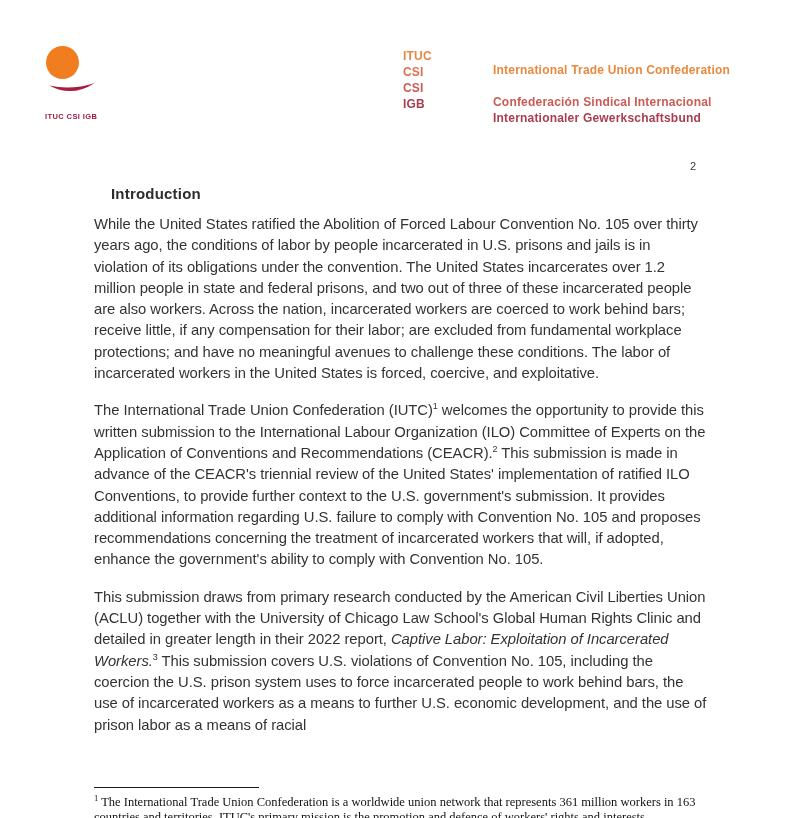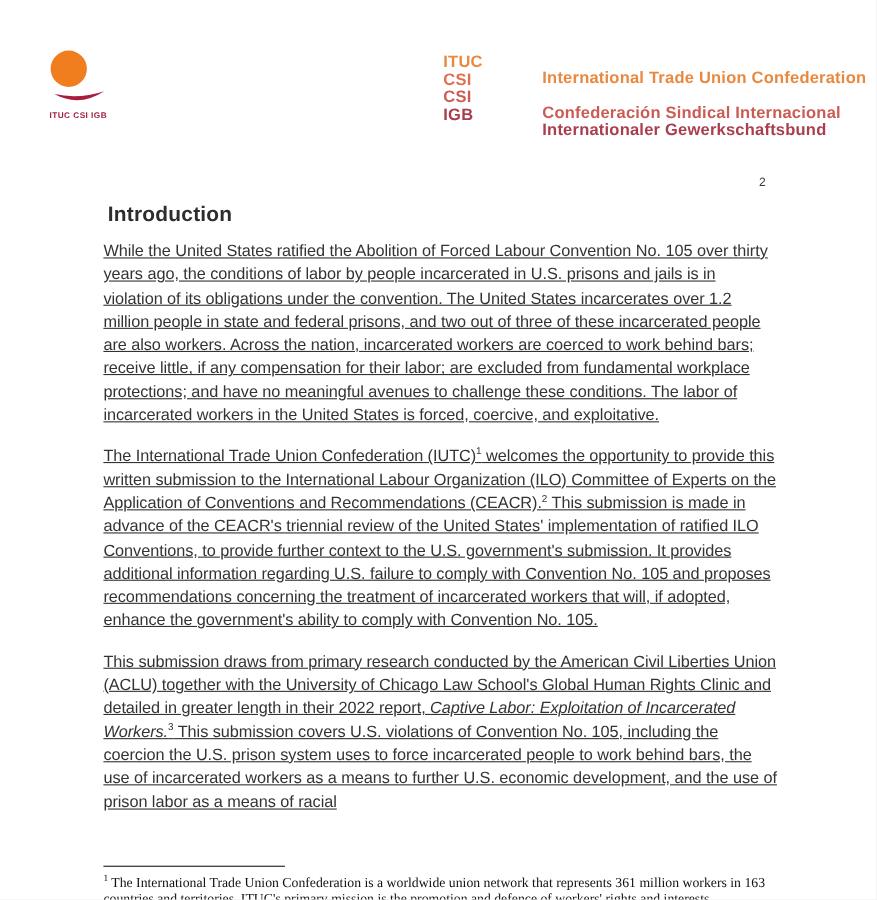--- a/index.html
+++ b/index.html
@@ -5,32 +5,32 @@
   html,body { margin:0; padding:0; background:#e9e9e9; }
   .page {
     position:relative; width:797px; height:818px; background:#ffffff;
     overflow:hidden; font-family:"Liberation Sans", sans-serif;
     margin:0 auto;
   }
   
   .logo { position:absolute; left:45px; top:46px; width:70px; }
   .logo-circle { width:33px; height:33px; border-radius:50%; margin-left:1px; }
   .logo-swoosh { display:block; margin:3px 0 0 1px; }
-  .logo-text { margin-top:4px; font-size:7.5px; font-weight:bold; letter-spacing:0.4px; white-space:nowrap; }
+  .logo-text { margin-top:16px; font-size:7.5px; font-weight:bold; letter-spacing:0.4px; white-space:nowrap; }
   
   .org-rows { position:absolute; left:403px; top:48px; }
-  .org-row { display:flex; height:16px; align-items:center; font-size:15px; font-weight:600; letter-spacing:0.2px; }
+  .org-row { display:flex; height:16px; align-items:center; font-size:12px; font-weight:600; letter-spacing:0.2px; }
   .org-acronym { width:90px; }
   .org-name { white-space:nowrap;margin-top:28px; }
   
   .page-number { position:absolute; left:690px; top:160px; font-size:11px; color:#3a3a3a; }
   
   .content { position:absolute; left:94px; top:185px; width:614px; color:#333333; }
-  .content h1 { font-size:19px; font-weight:bold; color:#2d2d2d; margin:0 0 12px 4px; letter-spacing:0.2px; }
-  .content p { font-size:14.8px; line-height:21.3px; margin:0 0 16px 0; letter-spacing:-0.05px;text-decoration:underline; }
+  .content h1 { font-size:15px; font-weight:bold; color:#2d2d2d; margin:0 0 12px 17px; letter-spacing:0.2px; }
+  .content p { font-size:14.8px; line-height:21.3px; margin:0 0 16px 0; letter-spacing:-0.05px; }
   .content sup { font-size:9px; line-height:0; vertical-align:super; }
   .content em { font-style:italic; }
   
   .footnote { position:absolute; left:94px; top:787px; width:616px; font-family:"Liberation Serif", serif; color:#111111; }
   .fn-rule { width:165px; border-top:1.5px solid #1a1a1a; margin-bottom:7px; }
   .fn-text { margin:0; font-size:12.5px; line-height:15px; }
   .fn-text sup { font-size:8.5px; line-height:0; vertical-align:super; }
 </style>
 </head>
 <body>

